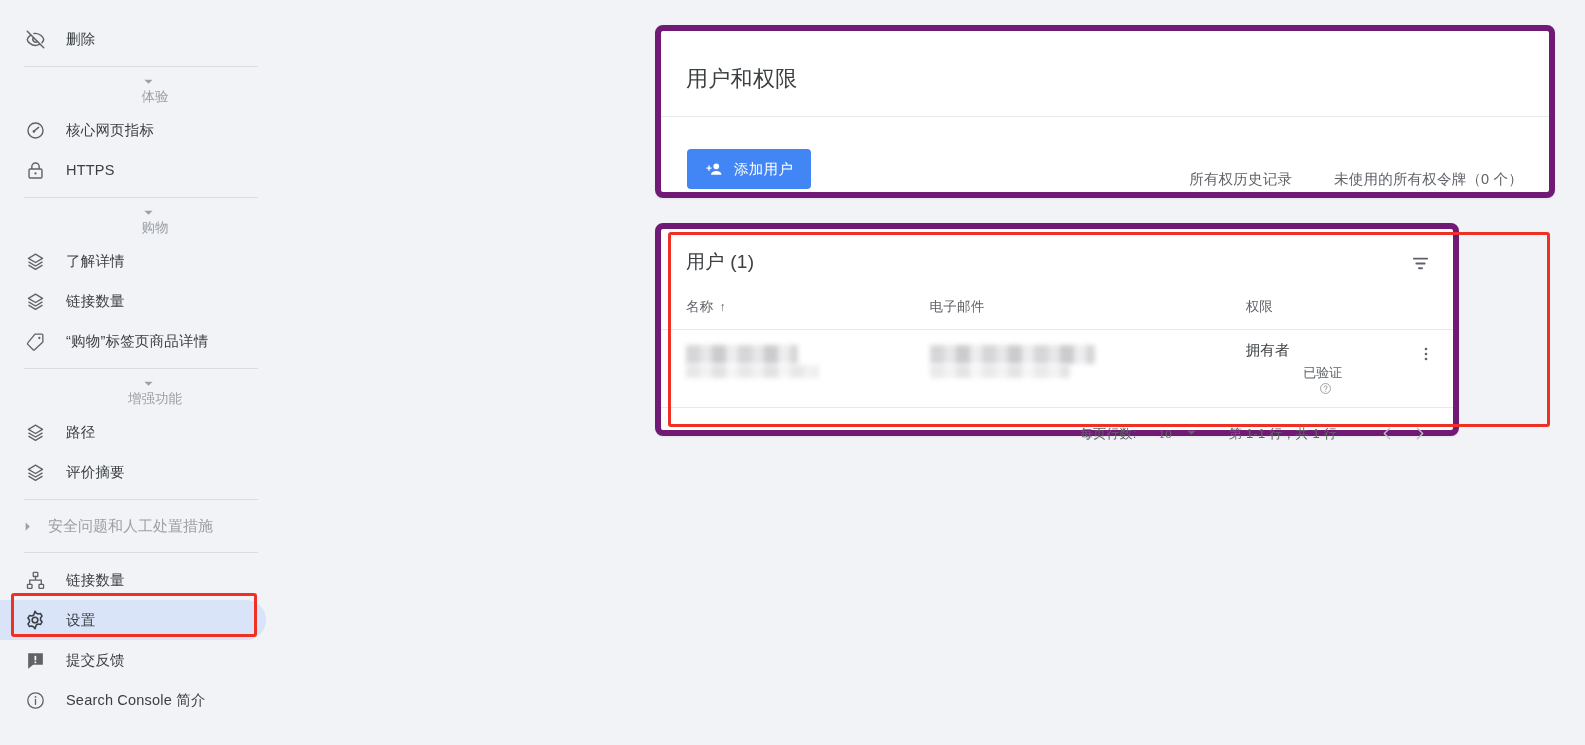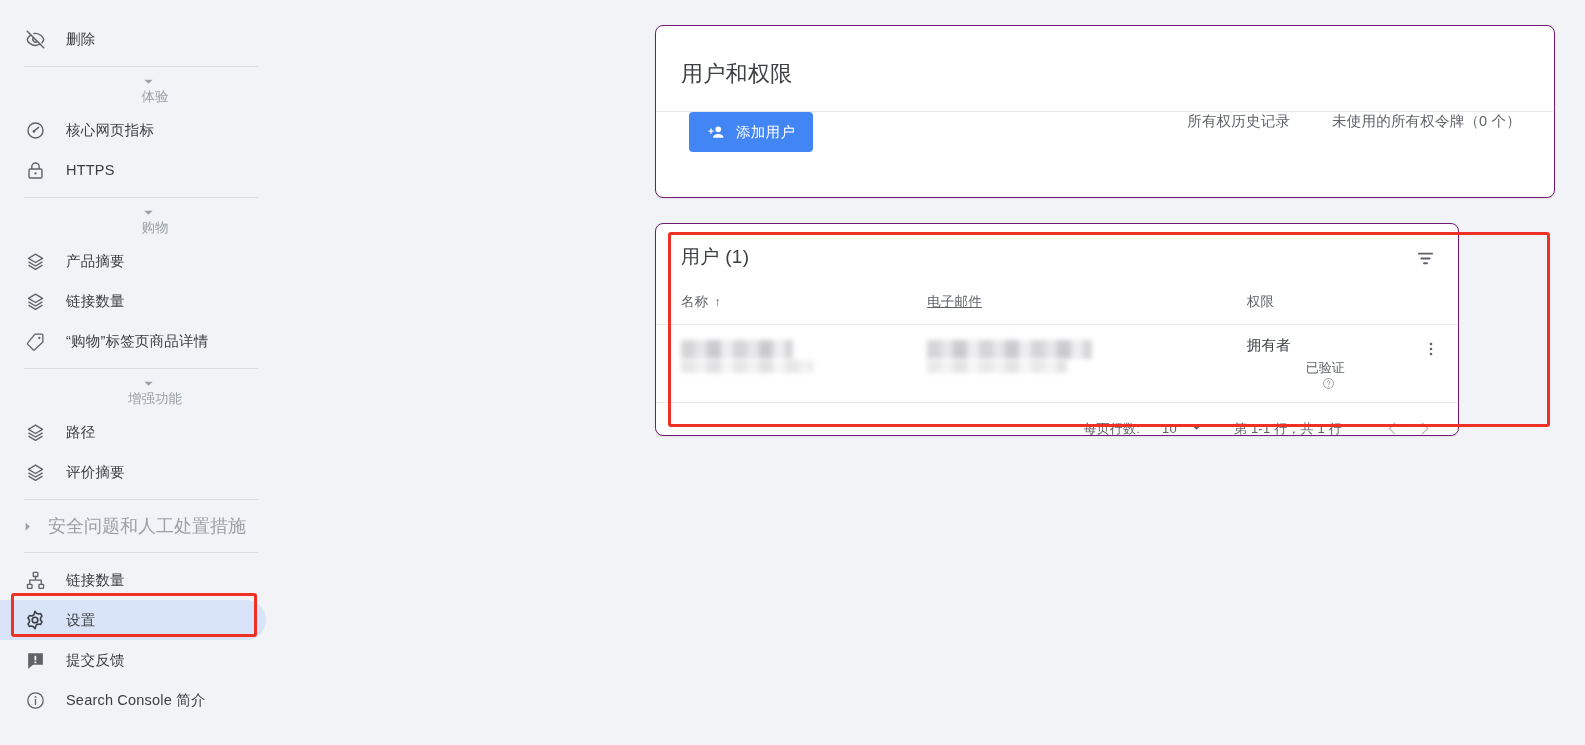--- a/index.html
+++ b/index.html
@@ -56,21 +56,21 @@
     flex: 0 0 14px;
   }
   .group-head .caret svg { display:block; }
   .divider {
     height: 1px; background: #dadce0;
     margin: 7px 32px 7px 24px;
   }
   .collapsed-row {
     display:flex; align-items:center;
     height: 38px; padding-left: 20px;
-    color:#9aa0a6; font-size: 18px; cursor:pointer;
+    color:#9aa0a6; font-size: 15px; cursor:pointer;
   }
   .collapsed-row .caret { width:14px; height:14px; margin-right:14px;
     display:flex; align-items:center; justify-content:center; flex:0 0 14px;}
 
   
   .red-box {
     position: absolute;
     border: 3px solid #ee3124;
     border-radius: 3px;
     pointer-events: none;
@@ -78,42 +78,42 @@
   }
   #redbox-settings { left: 11px; top: 593px; width: 246px; height: 44px; }
   #redbox-users-card { left: 668px; top: 232px; width: 882px; height: 195px; }
 
   
   .main { position: absolute; left: 290px; top: 0; right: 0; bottom: 0; }
 
   .card {
     position: absolute;
     background: #ffffff;
-    border: 1px solid #701a75;
+    border: 6px solid #701a75;
     border-radius: 8px;
     box-shadow: 0 1px 2px rgba(60,64,67,.08);
   }
   #card-header { left: 365px; top: 25px; width: 900px; height: 173px; }
   #card-users  { left: 365px; top: 223px; width: 804px; height: 213px; }
 
   .card-title {
     font-size: 22px; color: #3c4043; font-weight: 400;
     padding: 33px 0 0 25px; letter-spacing: .3px;
   }
   .card-sub {
     font-size: 14.5px; color: #5f6368;
     padding: 10px 0 0 25px;
   }
   .card-sub a { color: #1a73e8; text-decoration: none; cursor: pointer; }
 
   .hr-full { height:1px; background:#e8eaed; margin-top: 22px; }
 
   .actions-row {
-    display:flex; align-items:flex-start;
-    padding: 0 33px; height: 72px;
+    display:flex; align-items:flex-end;
+    padding: 0 26px; height: 72px;
   }
   .btn-primary {
     display:flex; align-items:center;
     background:#4285f4; color:#fff;
     height: 40px; padding: 0 18px;
     border: none; border-radius: 4px;
     font-size: 14.5px; cursor:pointer;
     font-family: inherit;
     letter-spacing:.3px;
   }
@@ -135,21 +135,21 @@
 
   table.users { width:100%; border-collapse: collapse; margin-top: 20px; padding-left: 23px; }
   table.users th {
     text-align: left; font-weight: 400;
     color: #5f6368; font-size: 13.5px;
     padding: 0 0 13px 0; letter-spacing:.2px;
   }
   table.users thead tr { border-bottom: 1px solid #e8eaed; }
   table.users td { padding: 11px 0 12px 0; vertical-align: top; }
   .col-name  { width: 290px; padding-left: 25px !important; }
-  .col-email { width: 345px; text-decoration: underline; }
+  .col-email { width: 345px; }
   .col-perm  { width: 180px; }
   .col-menu  { width: 60px; }
   .sort-arrow { margin-left: 6px; color:#5f6368; font-size: 12px; }
 
   .redact {
     display:block;
     background:
       repeating-linear-gradient(90deg,
         #d4d4d6 0px, #d4d4d6 14px,
         #e6e6e8 14px, #e6e6e8 26px,
@@ -169,21 +169,21 @@
   .perm-sub .q { margin-left:6px; display:flex; }
   .kebab { cursor:pointer; display:flex; justify-content:center; padding-top: 4px; }
 
   .pager {
     display:flex; align-items:center; justify-content:flex-end;
     height: 52px; padding-right: 18px;
     border-top: 1px solid #e8eaed;
     color:#5f6368; font-size: 13px; letter-spacing:.2px;
   }
   .pager .rpp-label { margin-right: 22px; }
-  .pager .rpp-val { display:flex; align-items:center; cursor:pointer; }
+  .pager .rpp-val { display:flex; align-items:center; cursor:pointer;font-family:Liberation Serif, serif; }
   .pager .rpp-val .v { margin-right: 14px; }
   .pager .range { margin: 0 34px 0 32px; white-space:nowrap; }
   .pager .nav-arrow { width:32px; height:32px; display:flex; align-items:center;
       justify-content:center; cursor:pointer; color:#bdc1c6; }
 </style>
 </head>
 <body>
 
 <div id="app">
 
@@ -246,21 +246,21 @@
     </div>
 
     <div class="nav-item">
       <span class="ico">
         <svg width="21" height="21" viewBox="0 0 24 24" fill="none" stroke="#5f6368" stroke-width="1.5" stroke-linejoin="round">
           <path d="M12 3.6 20 8.4 12 13.2 4 8.4 Z"></path>
           <path d="M4 12.4 12 17.2 20 12.4"></path>
           <path d="M4 16.2 12 21 20 16.2"></path>
         </svg>
       </span>
-      <span class="lbl">产品摘要</span>
+      <span class="lbl">了解详情</span>
     </div>
 
     <div class="nav-item">
       <span class="ico">
         <svg width="21" height="21" viewBox="0 0 24 24" fill="none" stroke="#5f6368" stroke-width="1.5" stroke-linejoin="round">
           <path d="M12 3.6 20 8.4 12 13.2 4 8.4 Z"></path>
           <path d="M4 12.4 12 17.2 20 12.4"></path>
           <path d="M4 16.2 12 21 20 16.2"></path>
         </svg>
       </span>

